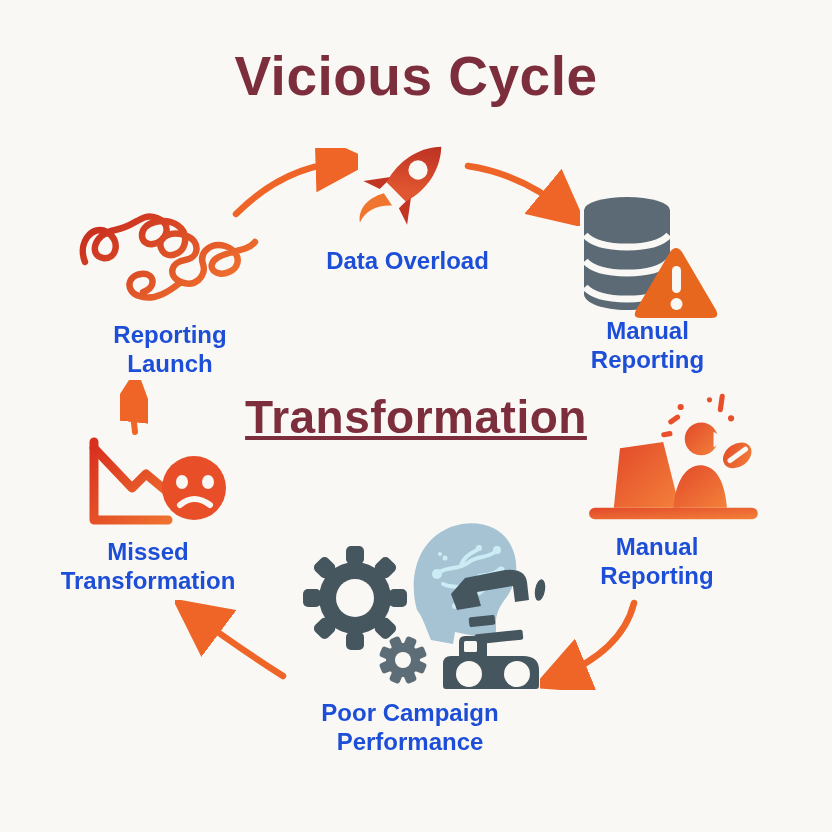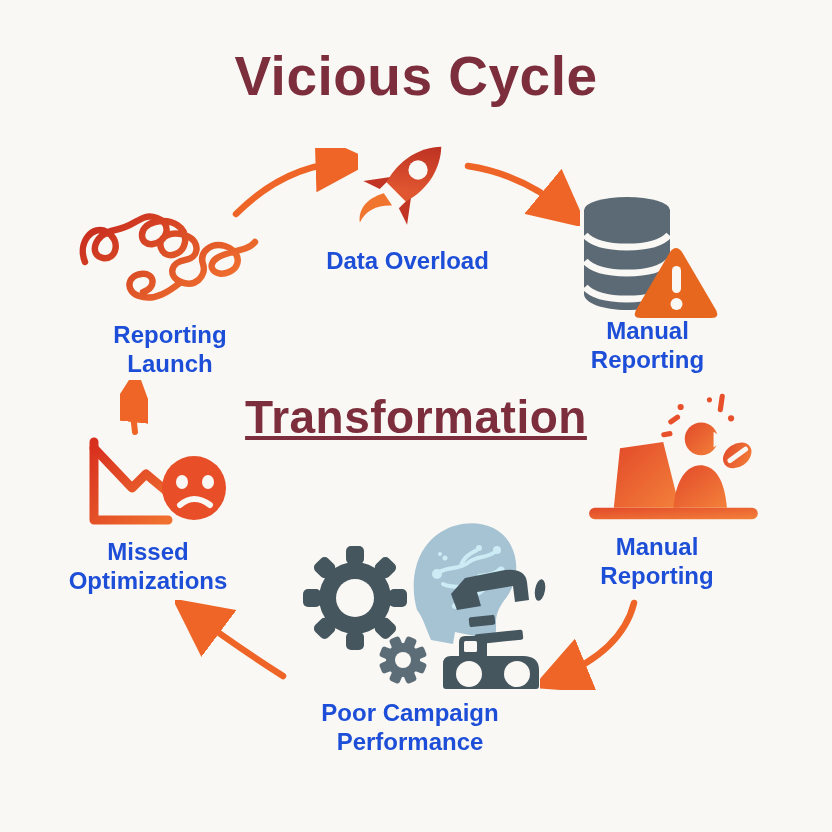--- a/index.html
+++ b/index.html
@@ -233,21 +233,21 @@
 
   <div class="abs node-label" style="left:300px;top:246px;width:215px;">Data Overload</div>
 
   <div class="abs node-label" style="left:565px;top:316px;width:165px;">Manual
 Reporting</div>
 
   <div class="abs node-label" style="left:70px;top:320px;width:200px;">Reporting
 Launch</div>
 
   <div class="abs node-label" style="left:38px;top:537px;width:220px;">Missed
-Optimizations</div>
+Transformation</div>
 
   <div class="abs node-label" style="left:572px;top:532px;width:170px;">Manual
 Reporting</div>
 
   <div class="abs node-label" style="left:280px;top:698px;width:260px;">Poor Campaign
 Performance</div>
 
 </div>
 
 </body></html>

